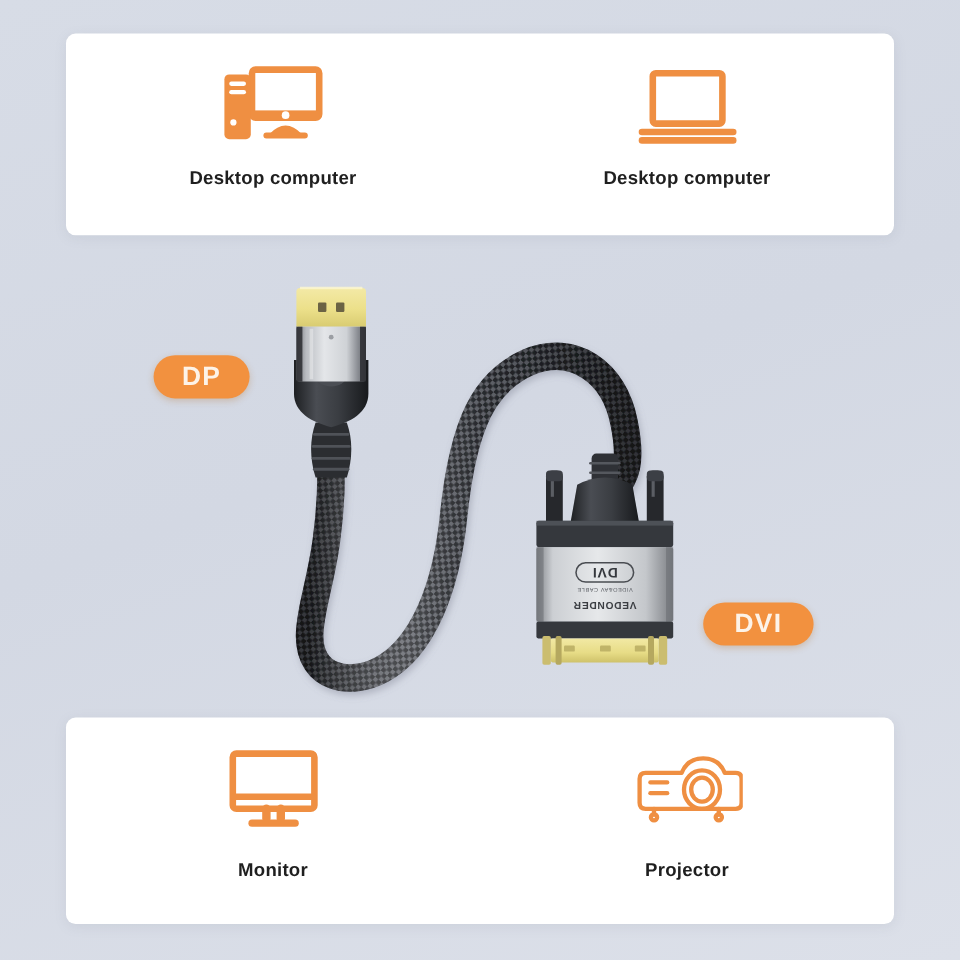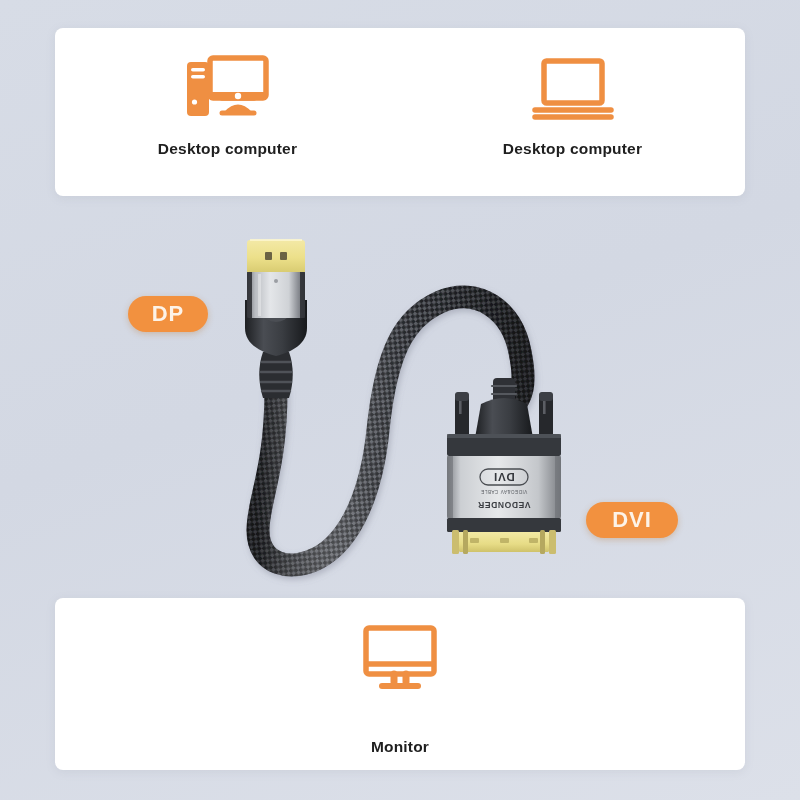--- a/index.html
+++ b/index.html
@@ -55,21 +55,21 @@
     justify-content: center;
   }
   .icon-label {
     margin-top: 12px;
     font-size: 15.5px;
     font-weight: 700;
     color: #1f1f1f;
     letter-spacing: 0.2px;
     white-space: nowrap;
   }
-  #panel-bottom .icon-label { margin-top: 40px; }
+  #panel-bottom .icon-label { margin-top: 19px; }
 
   
   .badge {
     position: absolute;
     display: flex;
     align-items: center;
     justify-content: center;
     border-radius: 999px;
     color: #fdf3e8;
     font-weight: 700;
@@ -144,20 +144,38 @@
               <path d="M36 51 v8" stroke-width="7"></path>
               <path d="M48 51 v8" stroke-width="7"></path>
               <path d="M24 63 h36" stroke-width="6"></path>
             </g>
           </svg>
         </div>
         <div class="icon-label">Monitor</div>
       </div>
 
 
+      <div class="icon-cell">
+        <div class="icon-art">
+          <svg width="92" height="66" viewBox="0 0 92 66">
+            <g fill="none" stroke="#ef8f42" stroke-width="3.6" stroke-linejoin="round" stroke-linecap="round">
+              <path d="M6 24 q0 -5 5 -5 h30 q5 -12 18 -12 q13 0 18 12 h9 q5 0 5 5 v20 q0 5 -5 5 H11 q-5 0 -5 -5 z"></path>
+              <ellipse cx="58" cy="33" rx="15" ry="16"></ellipse>
+              <ellipse cx="58" cy="33" rx="9" ry="10"></ellipse>
+              <path d="M15 27 h14"></path>
+              <path d="M15 36 h14"></path>
+              <path d="M18 49 v5"></path>
+              <path d="M72 49 v5"></path>
+              <circle cx="18" cy="56" r="2.6"></circle>
+              <circle cx="72" cy="56" r="2.6"></circle>
+            </g>
+          </svg>
+        </div>
+        <div class="icon-label">Projector</div>
+      </div>
 
     </div>
   </div>
 
   <svg id="cable-art" viewBox="0 0 800 800">
     <defs>
 
       <pattern id="braid" width="7" height="7" patternUnits="userSpaceOnUse" patternTransform="rotate(40)">
         <rect width="7" height="7" fill="#3a3c41"></rect>
         <rect x="0" y="0" width="3.4" height="3.4" fill="#63666d"></rect>

